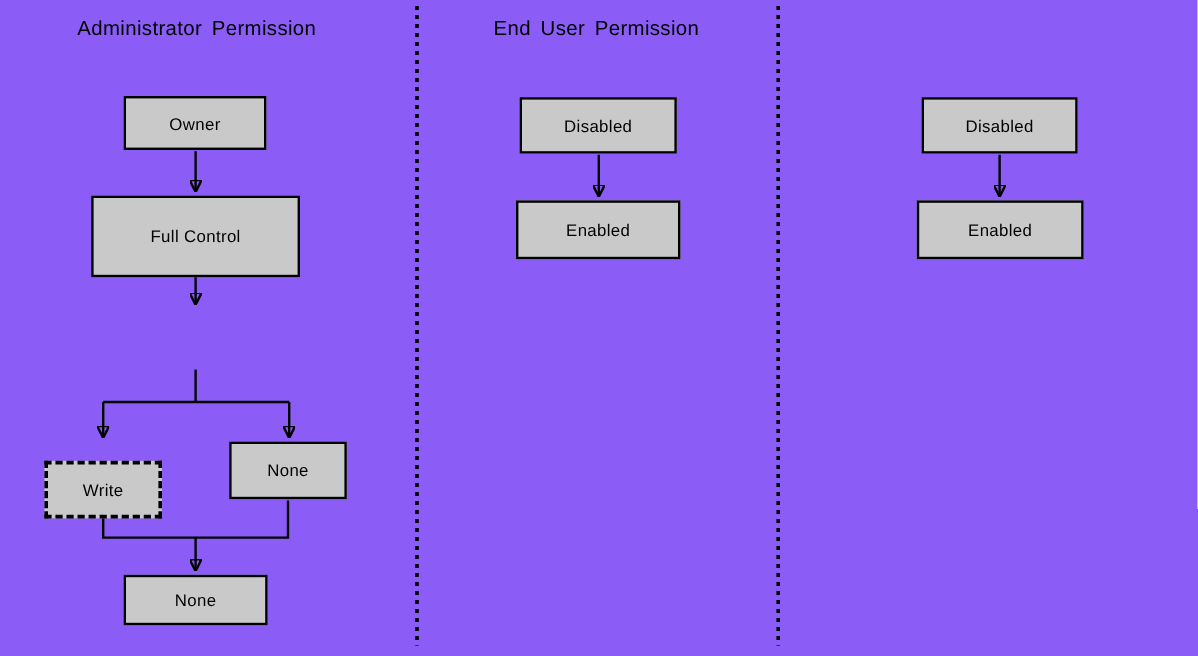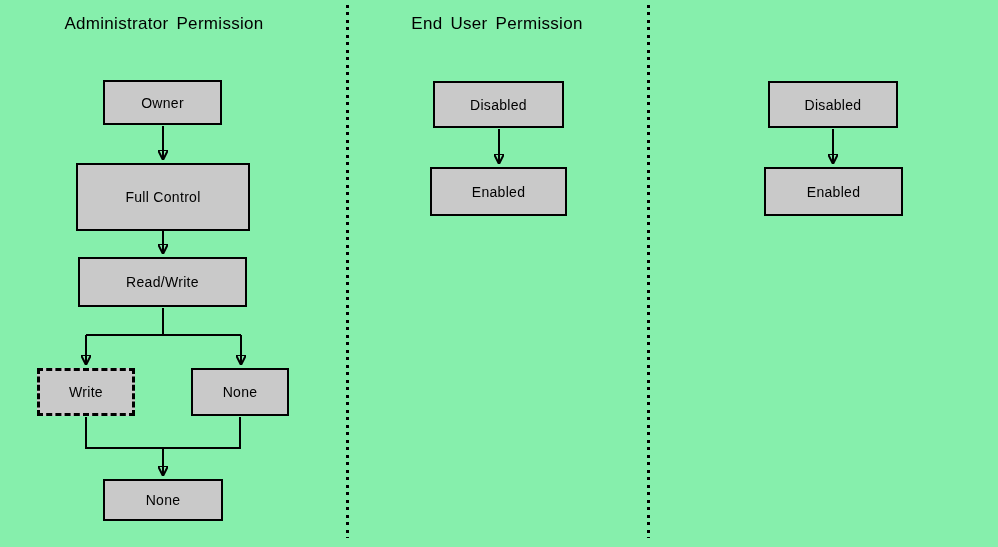--- a/index.html
+++ b/index.html
@@ -1,20 +1,20 @@
 <!DOCTYPE html>
 <html><head>
 <meta charset="utf-8">
 <style>
   html, body { margin: 0; padding: 0; background: #ffffff; }
   .canvas {
     position: relative;
     width: 998px;
     height: 547px;
-    background: #86efac;
+    background: #8b5cf6;
     font-family: "Liberation Sans", sans-serif;
     color: #000000;
     overflow: hidden;
   }
   .col-title {
     position: absolute;
     top: 14px;
     width: 300px;
     text-align: center;
     font-size: 17px;
@@ -46,21 +46,21 @@
     box-sizing: border-box;
     background: #c9c9c9;
     border: 2px solid #000000;
     display: flex;
     align-items: center;
     justify-content: center;
     font-size: 14px;
     letter-spacing: 0.3px;
     color: #000000;
   }
-  .node.dashed { border: 3px dashed #000000; }
+  .node.dashed { border: 3px dashed #000000; margin-top: 16px; }
 
   .n-owner       { left: 103px; top:  80px; width: 119px; height: 45px; }
   .n-fullcontrol { left:  76px; top: 163px; width: 174px; height: 68px; }
   .n-readwrite   { left:  78px; top: 257px; width: 169px; height: 50px; }
   .n-write       { left:  37px; top: 368px; width:  98px; height: 48px; }
   .n-read        { left: 191px; top: 368px; width:  98px; height: 48px; }
   .n-none        { left: 103px; top: 479px; width: 120px; height: 42px; }
   .n-eu-disabled { left: 433px; top:  81px; width: 131px; height: 47px; }
   .n-eu-enabled  { left: 430px; top: 167px; width: 137px; height: 49px; }
   .n-ra-disabled { left: 768px; top:  81px; width: 130px; height: 47px; }
@@ -111,23 +111,20 @@
 
     <path d="M833,129 L833,163" marker-end="url(#arrow)"></path>
   </svg>
 
   <div class="node n-owner">
     <span>Owner</span>
   </div>
   <div class="node n-fullcontrol">
     <span>Full Control</span>
   </div>
-  <div class="node n-readwrite">
-    <span>Read/Write</span>
-  </div>
   <div class="node dashed n-write">
     <span>Write</span>
   </div>
   <div class="node n-read">
     <span>None</span>
   </div>
   <div class="node n-none">
     <span>None</span>
   </div>
 

